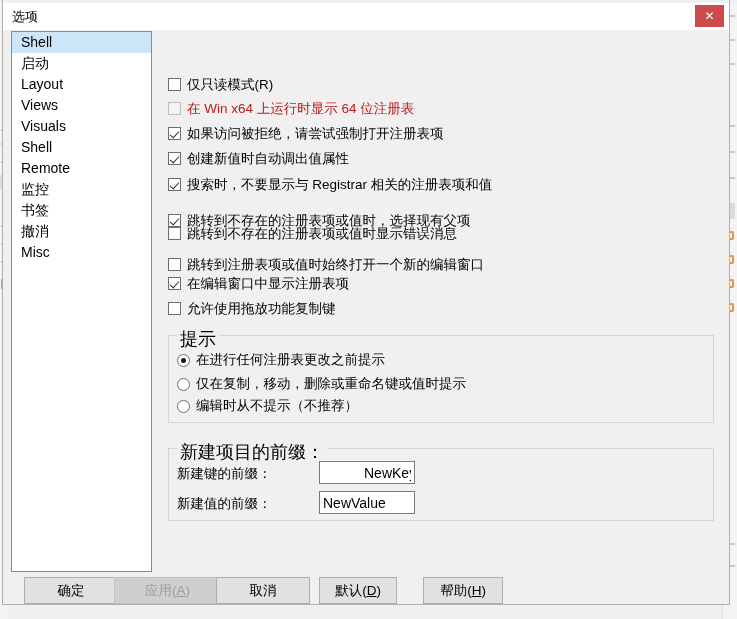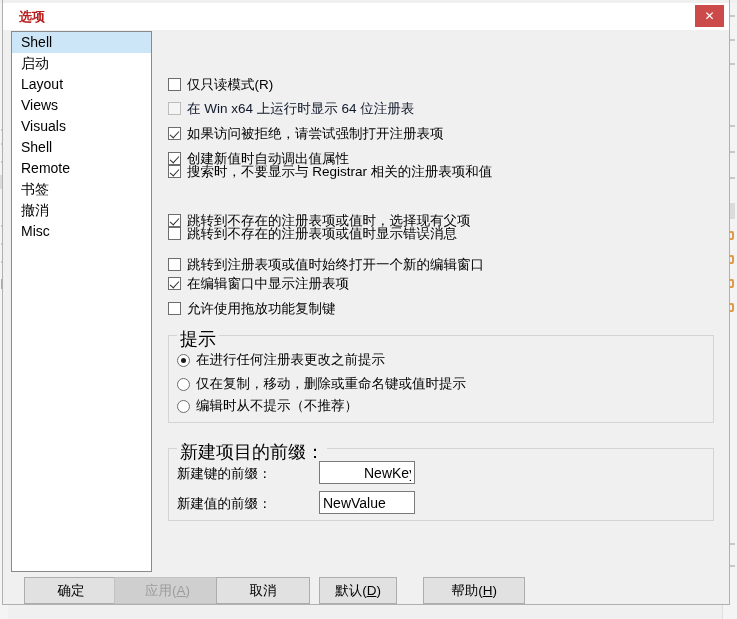--- a/index.html
+++ b/index.html
@@ -61,25 +61,24 @@
     background: #1a86d9;
   }
 
   .titlebar {
     position: absolute; left: 0; top: 3px;
     width: 726px; height: 27px;
     background: #ffffff;
     border-bottom: 1px solid #ffffff;
   }
   .title-text {
-    position: absolute; left: 16px; top: 5px;
-    font-size: 13px; color: #b91c1c;
+    position: absolute; left: 9px; top: 5px;
+    font-size: 13px; color: #000000;
     line-height: 18px;
     white-space: nowrap;
-    font-weight: bold;
   }
   .close-btn {
     position: absolute; right: 5px; top: 2px;
     width: 29px; height: 22px;
     background: #cc4a4a;
     border: none;
     cursor: pointer;
     padding: 0;
   }
   .close-glyph {
@@ -124,21 +123,21 @@
     position: absolute;
     left: 5px;
     height: 20px;
     display: flex;
     align-items: center;
     white-space: nowrap;
     font-size: 13.5px;
     color: #000000;
     cursor: default;
   }
-  .chk-row.disabled { color: #0f172a; }
+  .chk-row.disabled { color: #b91c1c; }
 
   .chkbox {
     width: 13px; height: 13px;
     border: 1px solid #6d6d6d;
     background: #ffffff;
     margin-right: 6px;
     flex: 0 0 auto;
     position: relative;
   }
   .chkbox.disabled { border-color: #bdbdbd; background: #f4f4f4; }
@@ -282,20 +281,21 @@
   <div class="client">
 
     <div class="sidebar" id="sidebar">
         <div class="side-item selected"><span>Shell</span></div>
         <div class="side-item"><span>启动</span></div>
         <div class="side-item"><span>Layout</span></div>
         <div class="side-item"><span>Views</span></div>
         <div class="side-item"><span>Visuals</span></div>
         <div class="side-item"><span>Shell</span></div>
         <div class="side-item"><span>Remote</span></div>
+        <div class="side-item"><span>监控</span></div>
         <div class="side-item"><span>书签</span></div>
         <div class="side-item"><span>撤消</span></div>
         <div class="side-item"><span>Misc</span></div>
       </div>
 
     <div class="panel">
 
       <div id="checkbox-host">
           <div class="chk-row" style="top: 44px;">
             <span class="chkbox"></span>
@@ -306,21 +306,21 @@
             <span class="chk-label">在 Win x64 上运行时显示 64 位注册表</span>
           </div>
           <div class="chk-row" style="top: 93px;">
             <span class="chkbox checked"></span>
             <span class="chk-label">如果访问被拒绝，请尝试强制打开注册表项</span>
           </div>
           <div class="chk-row" style="top: 118px;">
             <span class="chkbox checked"></span>
             <span class="chk-label">创建新值时自动调出值属性</span>
           </div>
-          <div class="chk-row" style="top: 131px;">
+          <div class="chk-row" style="top: 144px;">
             <span class="chkbox checked"></span>
             <span class="chk-label">搜索时，不要显示与 Registrar 相关的注册表项和值</span>
           </div>
           <div class="chk-row" style="top: 180px;">
             <span class="chkbox checked"></span>
             <span class="chk-label">跳转到不存在的注册表项或值时，选择现有父项</span>
           </div>
           <div class="chk-row" style="top: 193px;">
             <span class="chkbox"></span>
             <span class="chk-label">跳转到不存在的注册表项或值时显示错误消息</span>
@@ -367,17 +367,17 @@
         <input class="textbox" style="left: 150px; top: 42px; width: 96px; height: 23px;" value="NewValue">
       </div>
 
     </div>
 
     <div class="btnrow" id="btnrow">
         <button class="btn" style="left: 21px; width: 94px;"><span>确定</span></button>
         <button class="btn disabled" style="left: 111px; width: 107px;"><span>应用(</span><span class="u">A</span><span>)</span></button>
         <button class="btn" style="left: 213px; width: 94px;"><span>取消</span></button>
         <button class="btn" style="left: 316px; width: 78px;"><span>默认(</span><span class="u">D</span><span>)</span></button>
-        <button class="btn" style="left: 420px; width: 102px;"><span>帮助(</span><span class="u">H</span><span>)</span></button>
+        <button class="btn" style="left: 420px; width: 80px;"><span>帮助(</span><span class="u">H</span><span>)</span></button>
       </div>
 
   </div>
 </div>
 
 </body></html>

